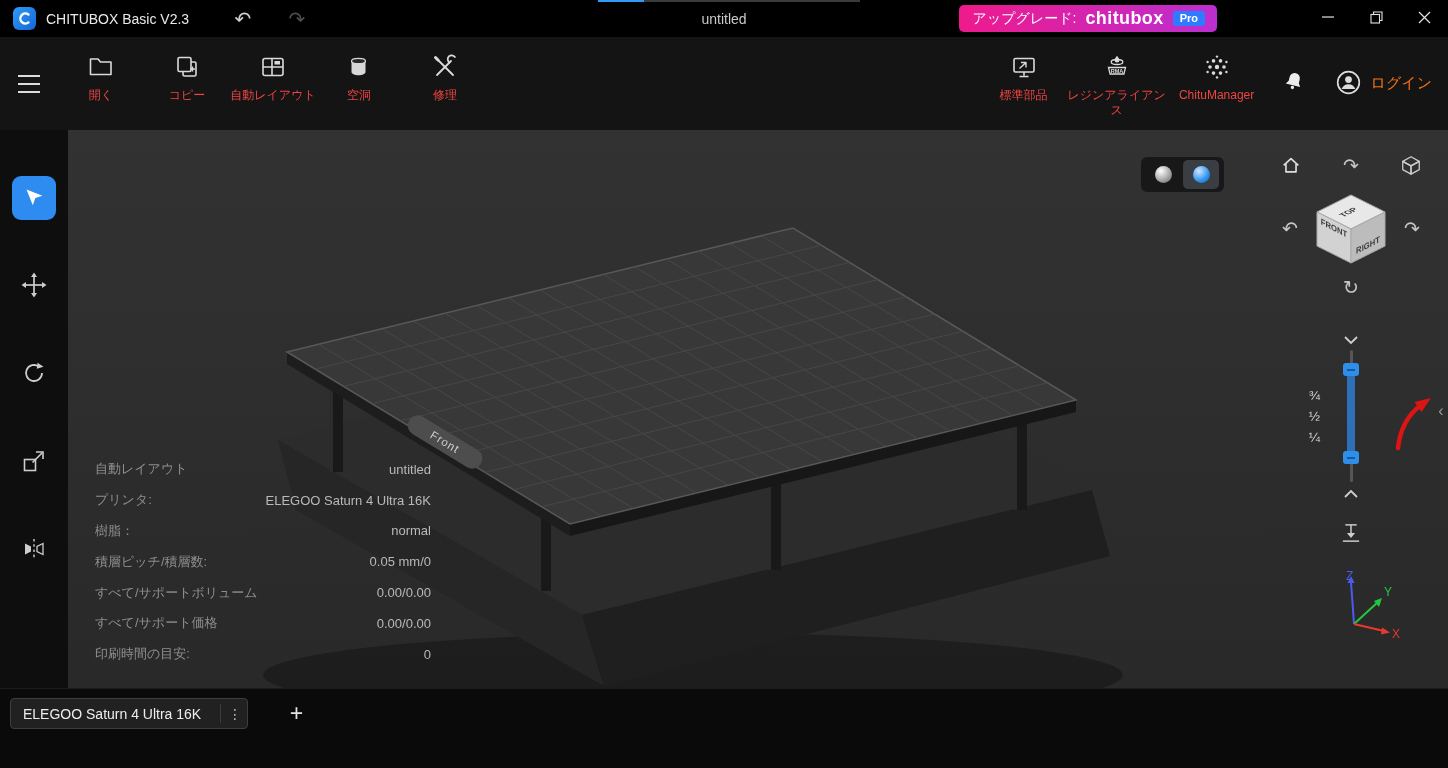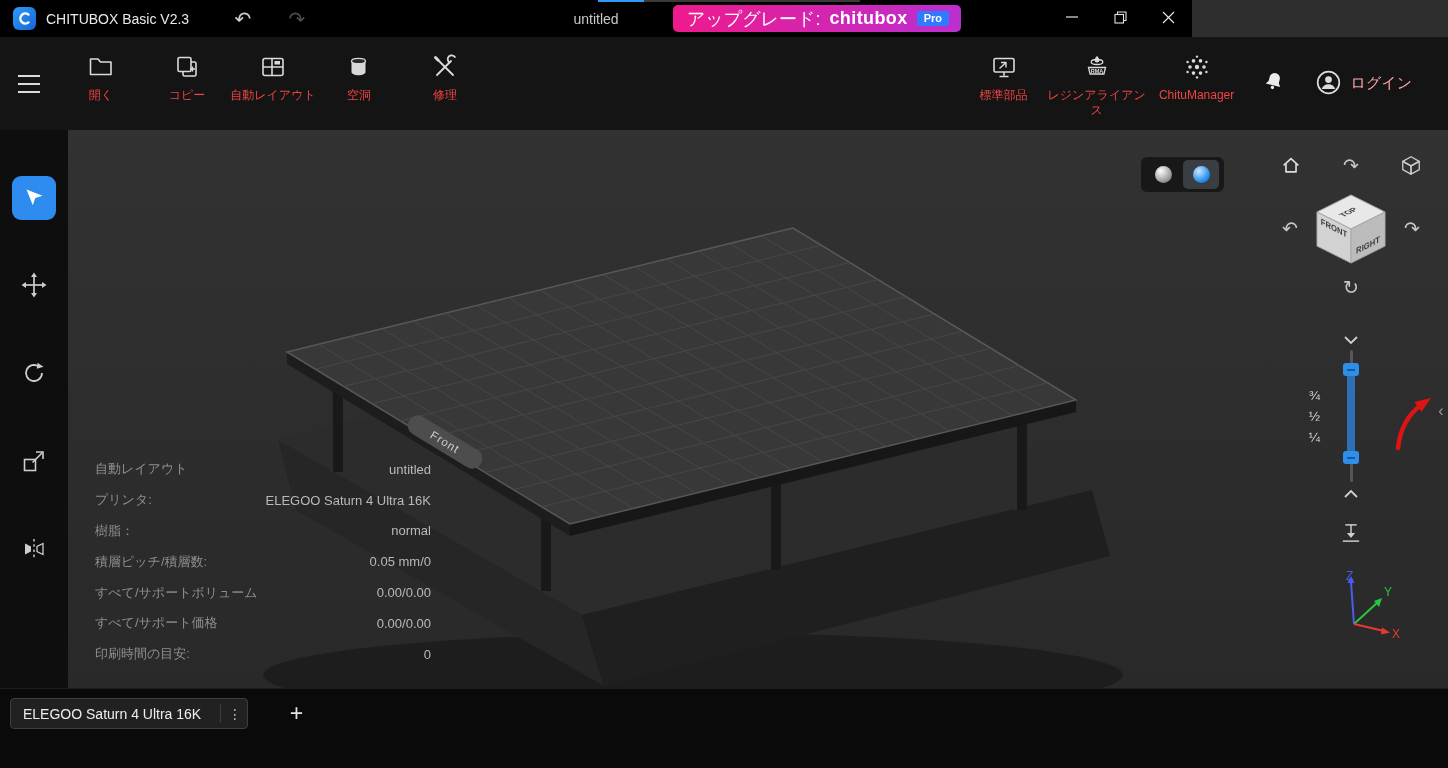--- a/index.html
+++ b/index.html
@@ -2,50 +2,50 @@
 <html><head>
 <meta charset="utf-8">
 <style>
 *{margin:0;padding:0;box-sizing:border-box;}
 html,body{width:1448px;height:768px;overflow:hidden;background:#000;}
 body{font-family:"Liberation Sans","DejaVu Sans",sans-serif;user-select:none;}
 button{font-family:inherit;background:none;border:none;cursor:pointer;color:inherit;}
 #app{position:relative;width:1448px;height:768px;background:#2e2e2e;overflow:hidden;}
 
 
-#titlebar{position:absolute;left:0;top:0;width:1192px;height:37px;background:#000;}
+#titlebar{position:absolute;left:0;top:0;width:1448px;height:37px;background:#000;}
 .tb-left{position:absolute;left:13px;top:0;height:37px;display:flex;align-items:center;gap:10px;}
 #app-logo{width:23px;height:23px;border-radius:6px;background:linear-gradient(135deg,#2f9bf6,#1565d8);display:flex;align-items:center;justify-content:center;}
 #app-title{color:#e9e9e9;font-size:14px;}
 .undo-redo{position:absolute;left:228px;top:0;height:37px;display:flex;align-items:center;gap:24px;}
 .ur-btn{font-size:20px;line-height:1;color:#cfcfcf;width:30px;height:30px;display:flex;align-items:center;justify-content:center;}
 .ur-btn.dim{color:#4e4e4e;}
 #tab-indicator-blue{position:absolute;left:598px;top:0;width:46px;height:2px;background:#2f9bf6;}
 #tab-indicator-gray{position:absolute;left:644px;top:0;width:216px;height:2px;background:#3a3a3a;}
 #doc-title{position:absolute;left:50%;top:0;transform:translateX(-50%);height:37px;display:flex;align-items:center;color:#c9c9c9;font-size:14px;}
 #upgrade-pill{position:absolute;right:231px;top:5px;height:27px;padding:0 12px 0 14px;border-radius:5px;background:linear-gradient(90deg,#ee1a8c,#bb2fd0);display:flex;align-items:center;gap:9px;}
-#upgrade-label{color:#fff;font-size:18px;}
+#upgrade-label{color:#fff;font-size:14px;}
 #upgrade-brand{color:#fff;font-size:18px;font-weight:bold;letter-spacing:.4px;}
 #upgrade-badge{background:#2f7bff;color:#fff;font-size:11px;font-weight:bold;border-radius:3px;padding:1px 7px 2px;}
 .win-btns{position:absolute;right:0;top:0;height:37px;display:flex;}
 .win-btn{width:48px;height:37px;display:flex;align-items:center;justify-content:center;color:#e3e3e3;}
 
 
 #toolbar{position:absolute;left:0;top:37px;width:1448px;height:93px;background:#141414;display:flex;}
 #hamburger{width:58px;display:flex;align-items:center;justify-content:center;}
 .burger{display:flex;flex-direction:column;gap:6px;}
 .burger span{display:block;width:22px;height:2px;background:#dcdcdc;}
 .tb-group{display:flex;padding-top:16px;}
 .tb-item{width:86px;display:flex;flex-direction:column;align-items:center;gap:7px;}
 .tb-item.wide{width:100px;}
 .tb-ic{width:28px;height:28px;display:flex;align-items:center;justify-content:center;}
 .tb-label{font-size:12px;color:#ef4444;line-height:15px;text-align:center;}
 #tb-spacer{flex:1;}
 #bell-btn{align-self:center;margin:0 14px 0 8px;width:38px;height:38px;display:flex;align-items:center;justify-content:center;}
-#login-btn{align-self:center;margin-right:28px;display:flex;align-items:center;gap:9px;color:#fca5a5;font-size:15px;height:42px;padding:0 8px;}
+#login-btn{align-self:center;margin-right:8px;display:flex;align-items:center;gap:9px;color:#f97316;font-size:15px;height:42px;padding:0 8px;}
 
 
 #sidebar{position:absolute;left:0;top:130px;width:68px;height:558px;background:#0e0e0e;display:flex;flex-direction:column;align-items:center;padding-top:46px;gap:44px;}
 .side-tool{width:44px;height:44px;border-radius:9px;display:flex;align-items:center;justify-content:center;}
 .side-tool.active{background:#2e8bf0;}
 
 
 #viewport{position:absolute;left:68px;top:130px;width:1380px;height:558px;background:linear-gradient(#323232,#292929);overflow:hidden;}
 #plate-svg{position:absolute;left:0;top:0;}
 #plate-grid line{stroke:#474747;stroke-width:1;}

